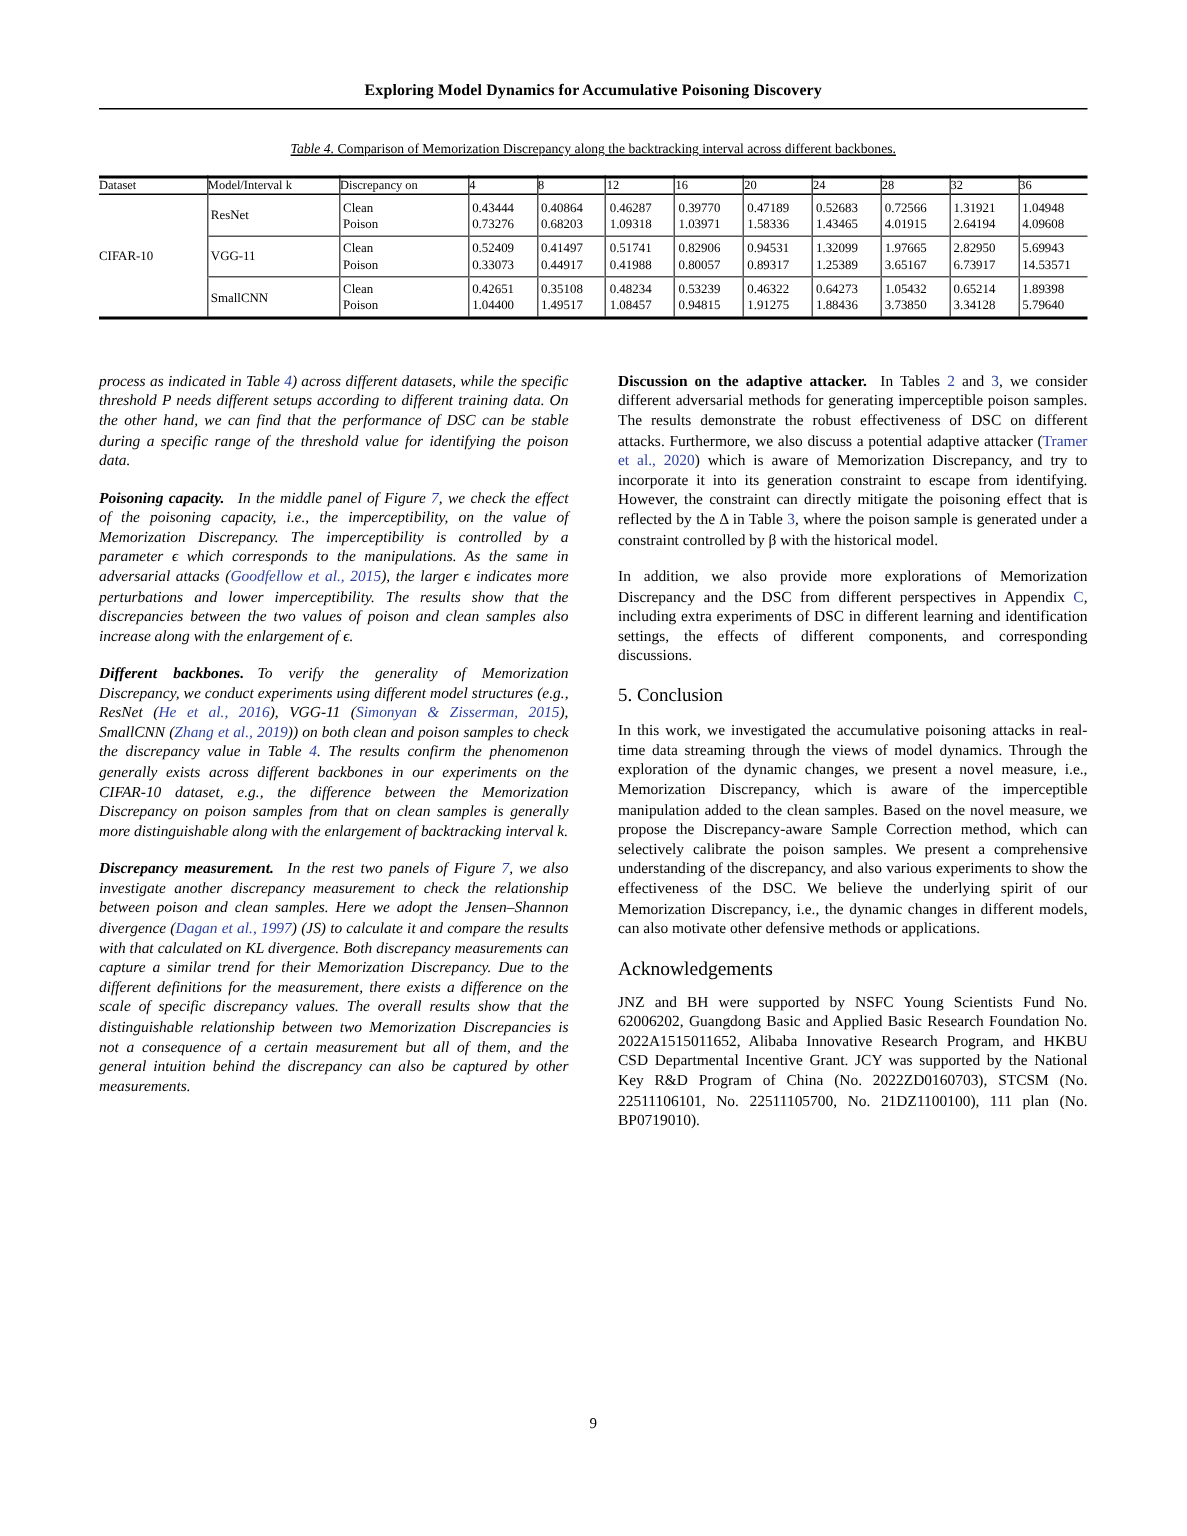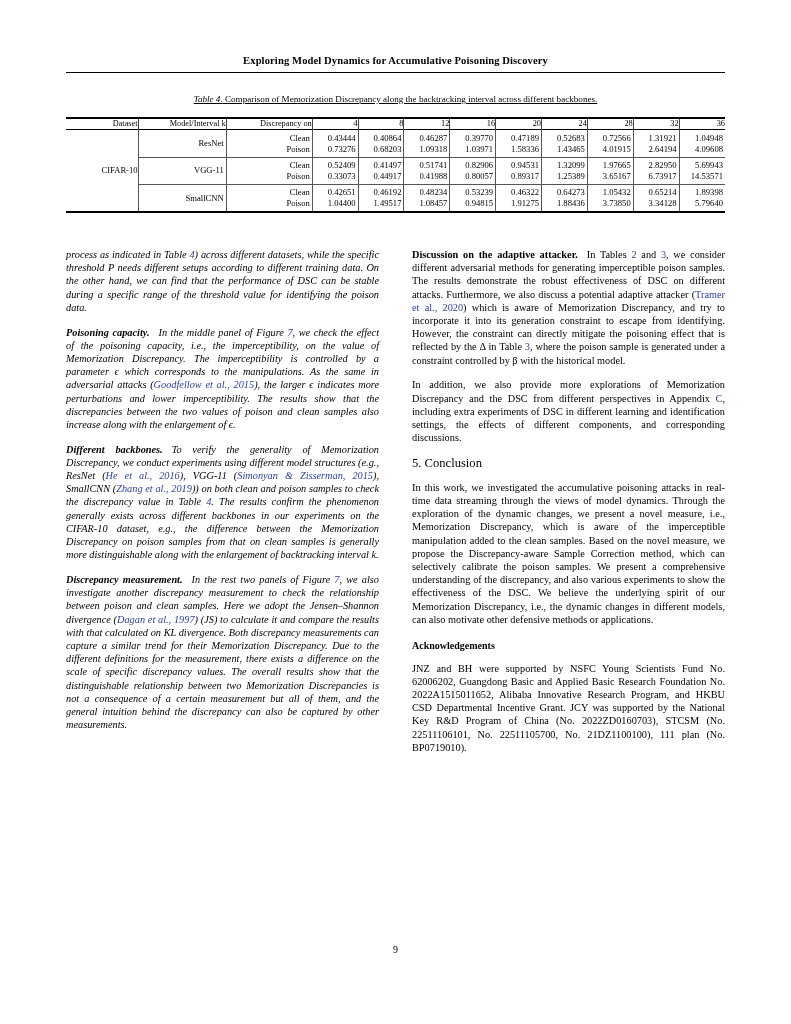--- a/index.html
+++ b/index.html
@@ -66,21 +66,21 @@
     width: 659px;
   }
   table.data {
     border-collapse: collapse;
     width: 659px;
     font-size: 8.6px;
     line-height: 10.4px;
   }
   table.data td, table.data th {
     padding: 0;
-    text-align: right;
+    text-align: left;
     vertical-align: middle;
     font-weight: normal;
   }
   .rule-top { border-top: 1.5px solid #000; }
   .rule-dbl-top { border-top: 2.4px double #000; }
   .hdr-row td {
     padding: 3.4px 2px 3.2px 2px;
     font-size: 8.3px;
   }
   .hdr-row td.vsep { border-left: 0.8px solid #444; }
@@ -129,22 +129,22 @@
     color: #2b3f9e;
     text-decoration: none;
   }
   h2.sec {
     font-size: 12.6px;
     font-weight: normal;
     margin: 6px 0 10px 0;
     line-height: 15px;
   }
   h2.ack {
-    font-size: 10px;
-    font-weight: bold;
+    font-size: 13px;
+    font-weight: normal;
     margin: 9px 0 9px 0;
     line-height: 15px;
   }
 
   
   .pageno {
     position: absolute;
     left: 0;
     top: 944px;
     width: 791px;
@@ -348,21 +348,21 @@
               </span>
           </td>
           <td class="vline">
               <span class="cellpair">
                 <span class="l1">0.42651</span>
                 <span class="l2">1.04400</span>
               </span>
             </td>
           <td class="vline">
               <span class="cellpair">
-                <span class="l1">0.46192</span>
+                <span class="l1">0.35108</span>
                 <span class="l2">1.49517</span>
               </span>
             </td>
           <td class="vline">
               <span class="cellpair">
                 <span class="l1">0.48234</span>
                 <span class="l2">1.08457</span>
               </span>
             </td>
           <td class="vline">

